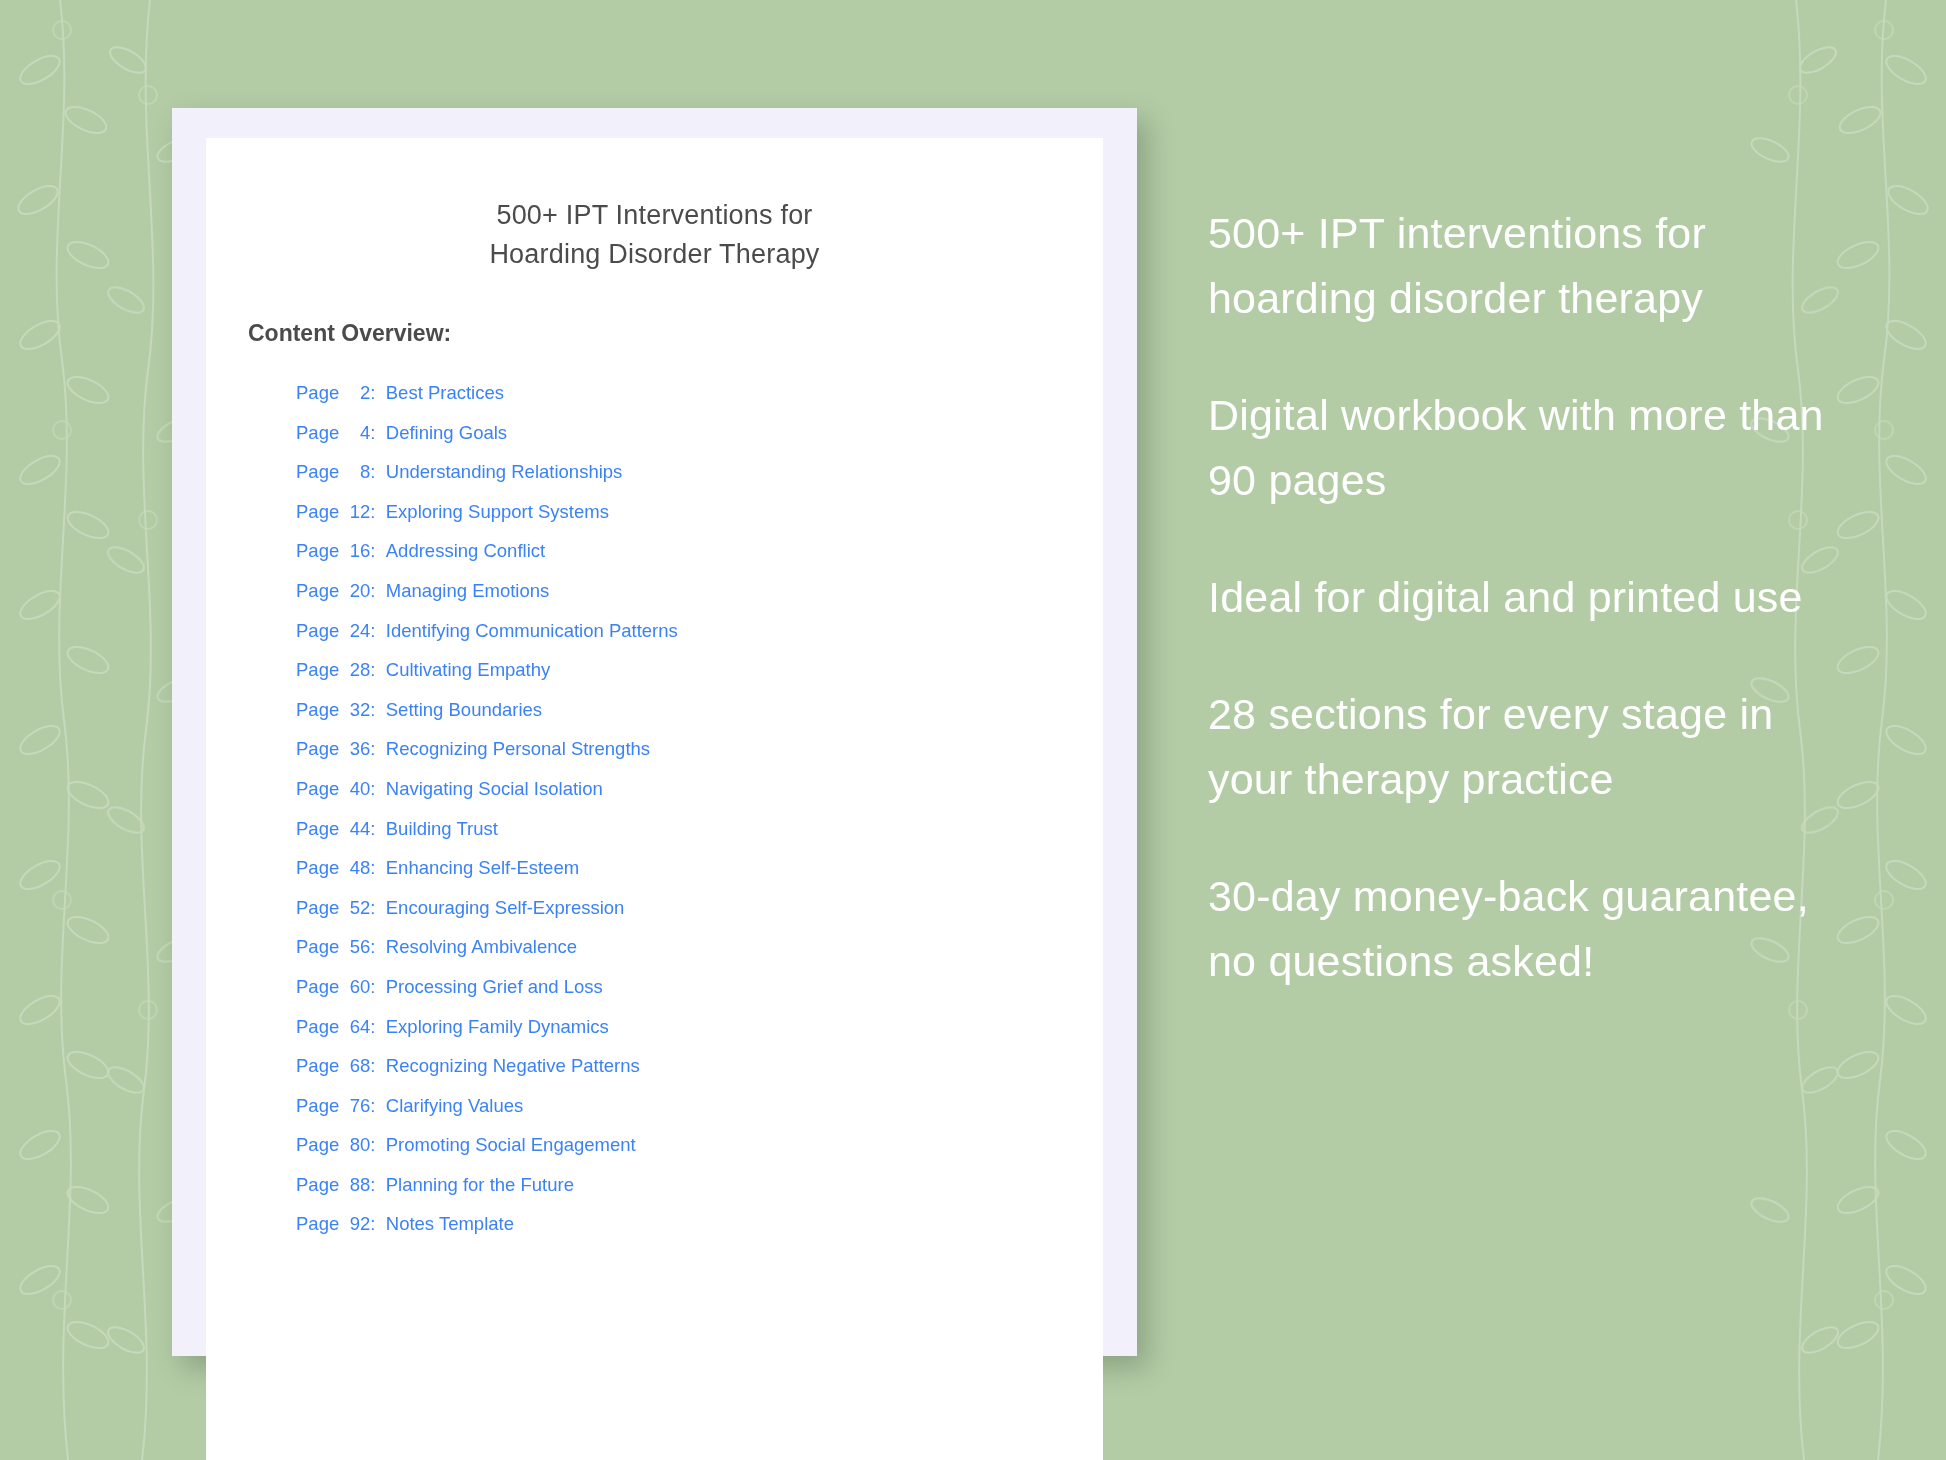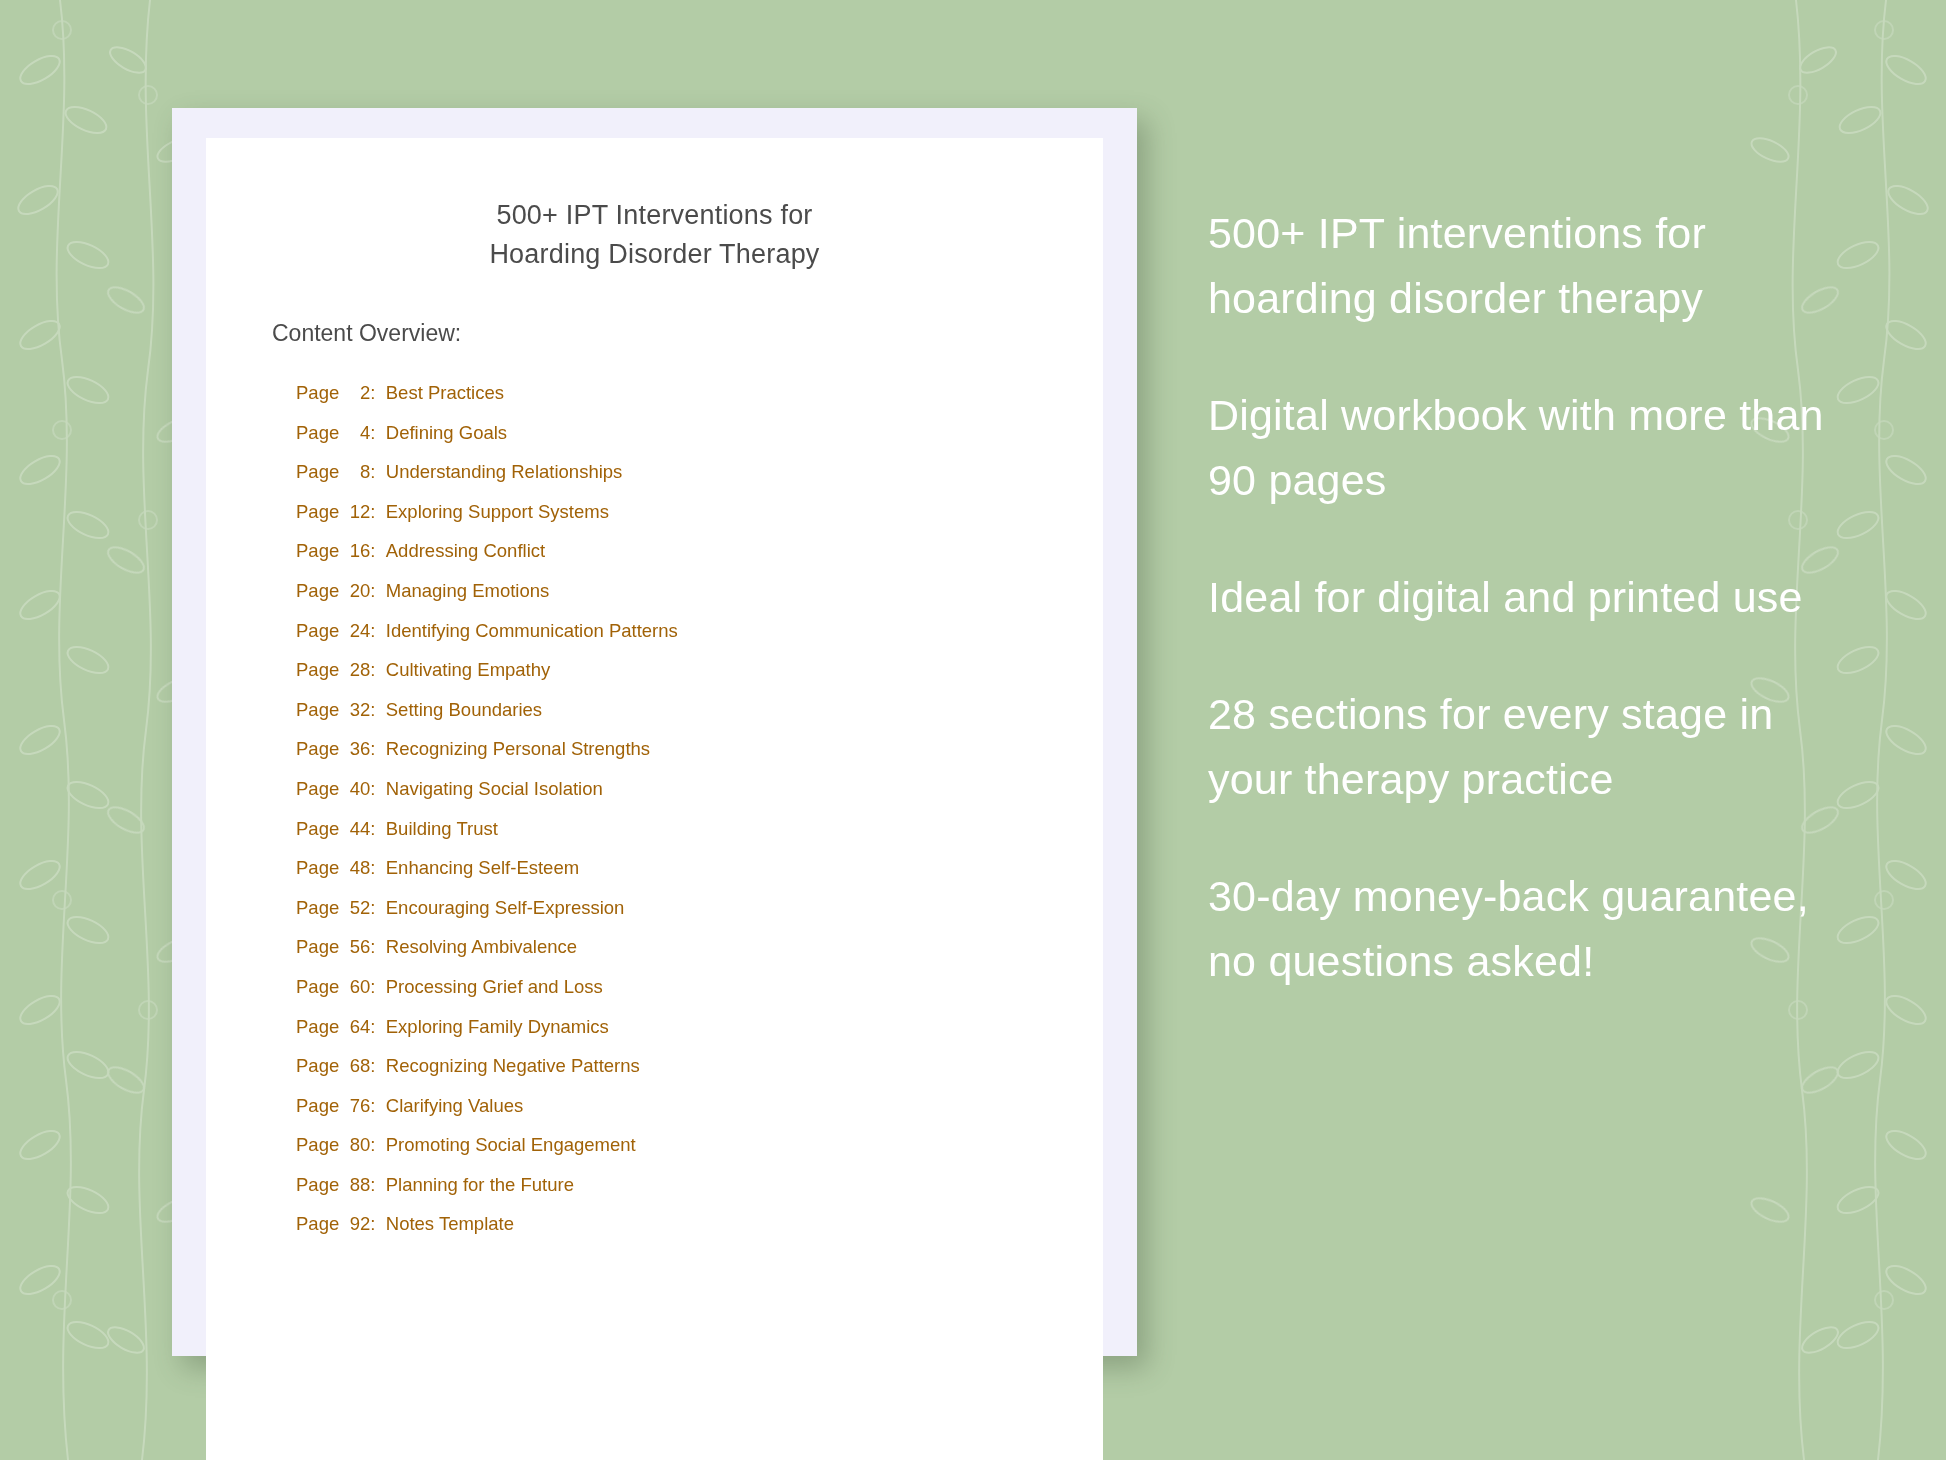--- a/index.html
+++ b/index.html
@@ -54,34 +54,34 @@
     line-height: 39px;
     font-weight: 400;
     color: #4b4b4b;
     letter-spacing: 0.2px;
   }
   .doc-title .line { display: block; }
 
   .content-overview-label {
     margin: 0;
     padding-top: 46px;
-    padding-left: 66px;
+    padding-left: 42px;
     font-size: 23px;
     color: #4b4b4b;
-    font-weight: 400;
+    font-weight: 700;
   }
 
   .toc {
     margin: 0;
     padding: 26px 0 0 90px;
     list-style: none;
   }
   .toc li {
     font-size: 18.5px;
-    color: #a16207;
+    color: #3b82f6;
     line-height: 39.6px;
     white-space: pre;
     font-weight: 400;
   }
   .toc .pg-label { }
   .toc .pg-num {
     display: inline-block;
     width: 26px;
     text-align: right;
   }

